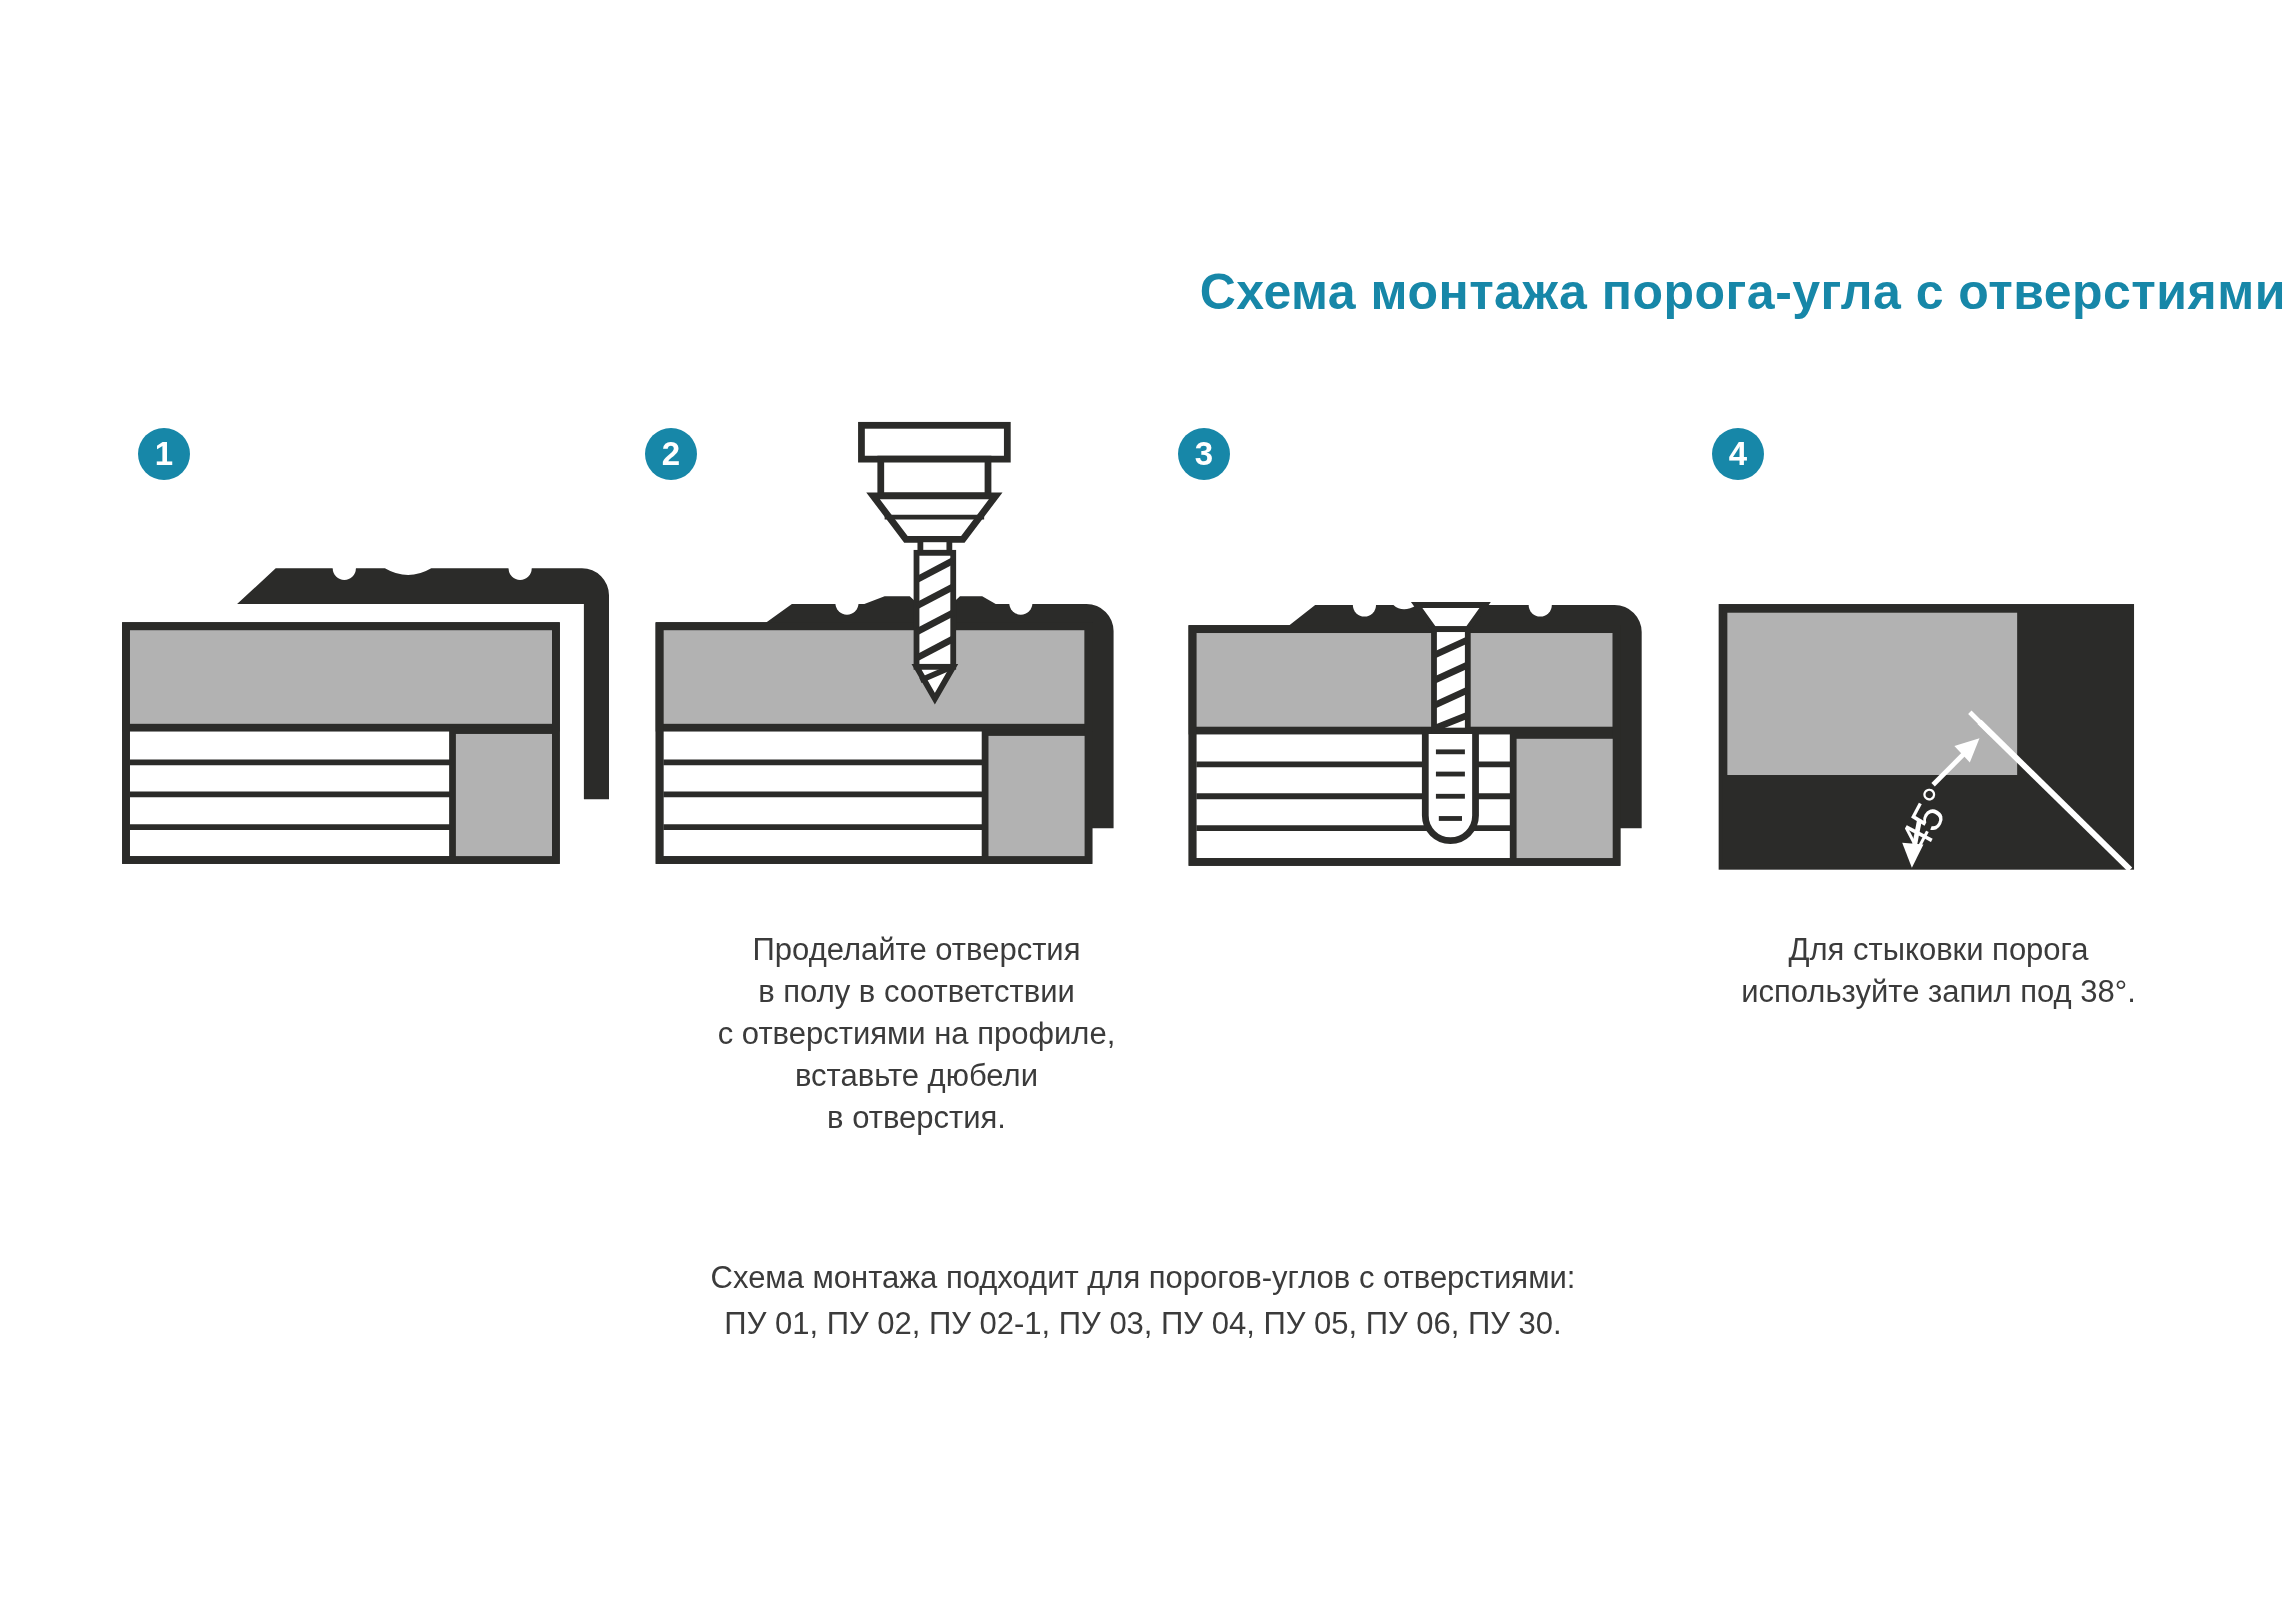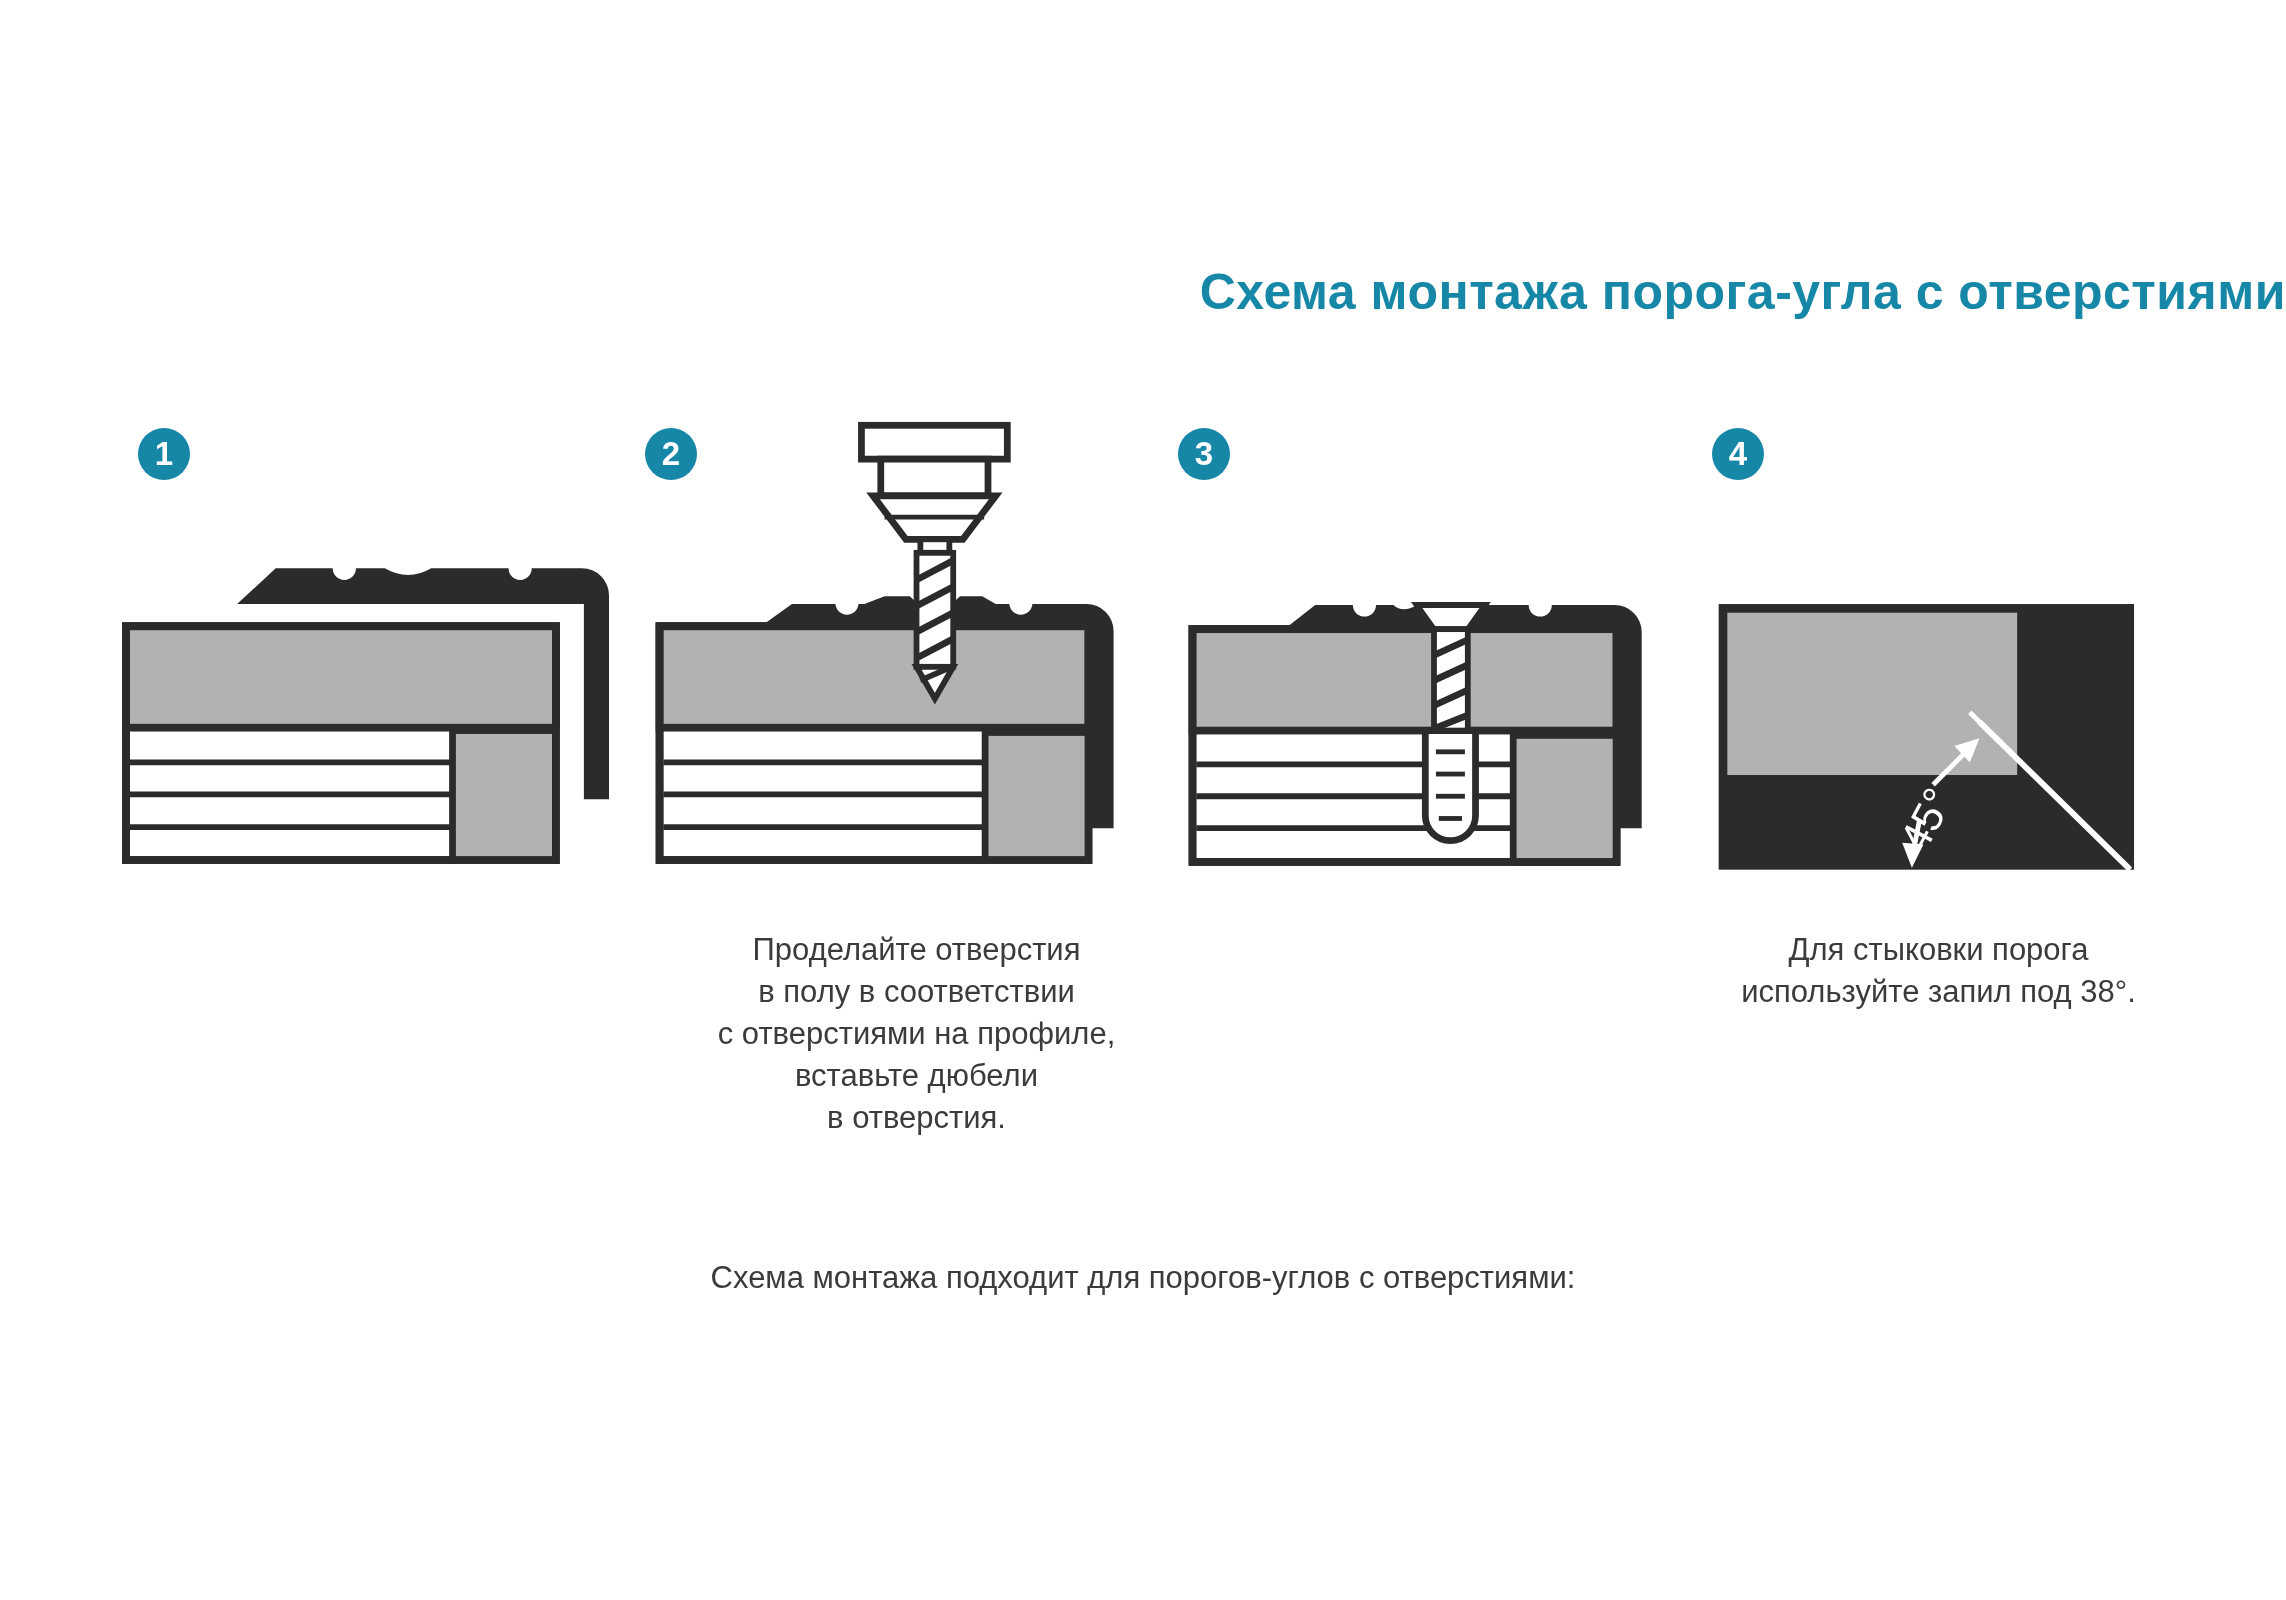--- a/index.html
+++ b/index.html
@@ -159,16 +159,17 @@
   <div class="caption" style="left:627px">Проделайте отверстия
 в полу в соответствии
 с отверстиями на профиле,
 вставьте дюбели
 в отверстия.</div>
   <div class="caption" style="left:1649px">Для стыковки порога
 используйте запил под 38°.</div>
 
   <div class="footer">
     <div>Схема монтажа подходит для порогов-углов с отверстиями:</div>
+    <div>ПУ 01, ПУ 02, ПУ 02-1, ПУ 03, ПУ 04, ПУ 05, ПУ 06, ПУ 30.</div>
   </div>
 
 </div>
 
 
 </body></html>

